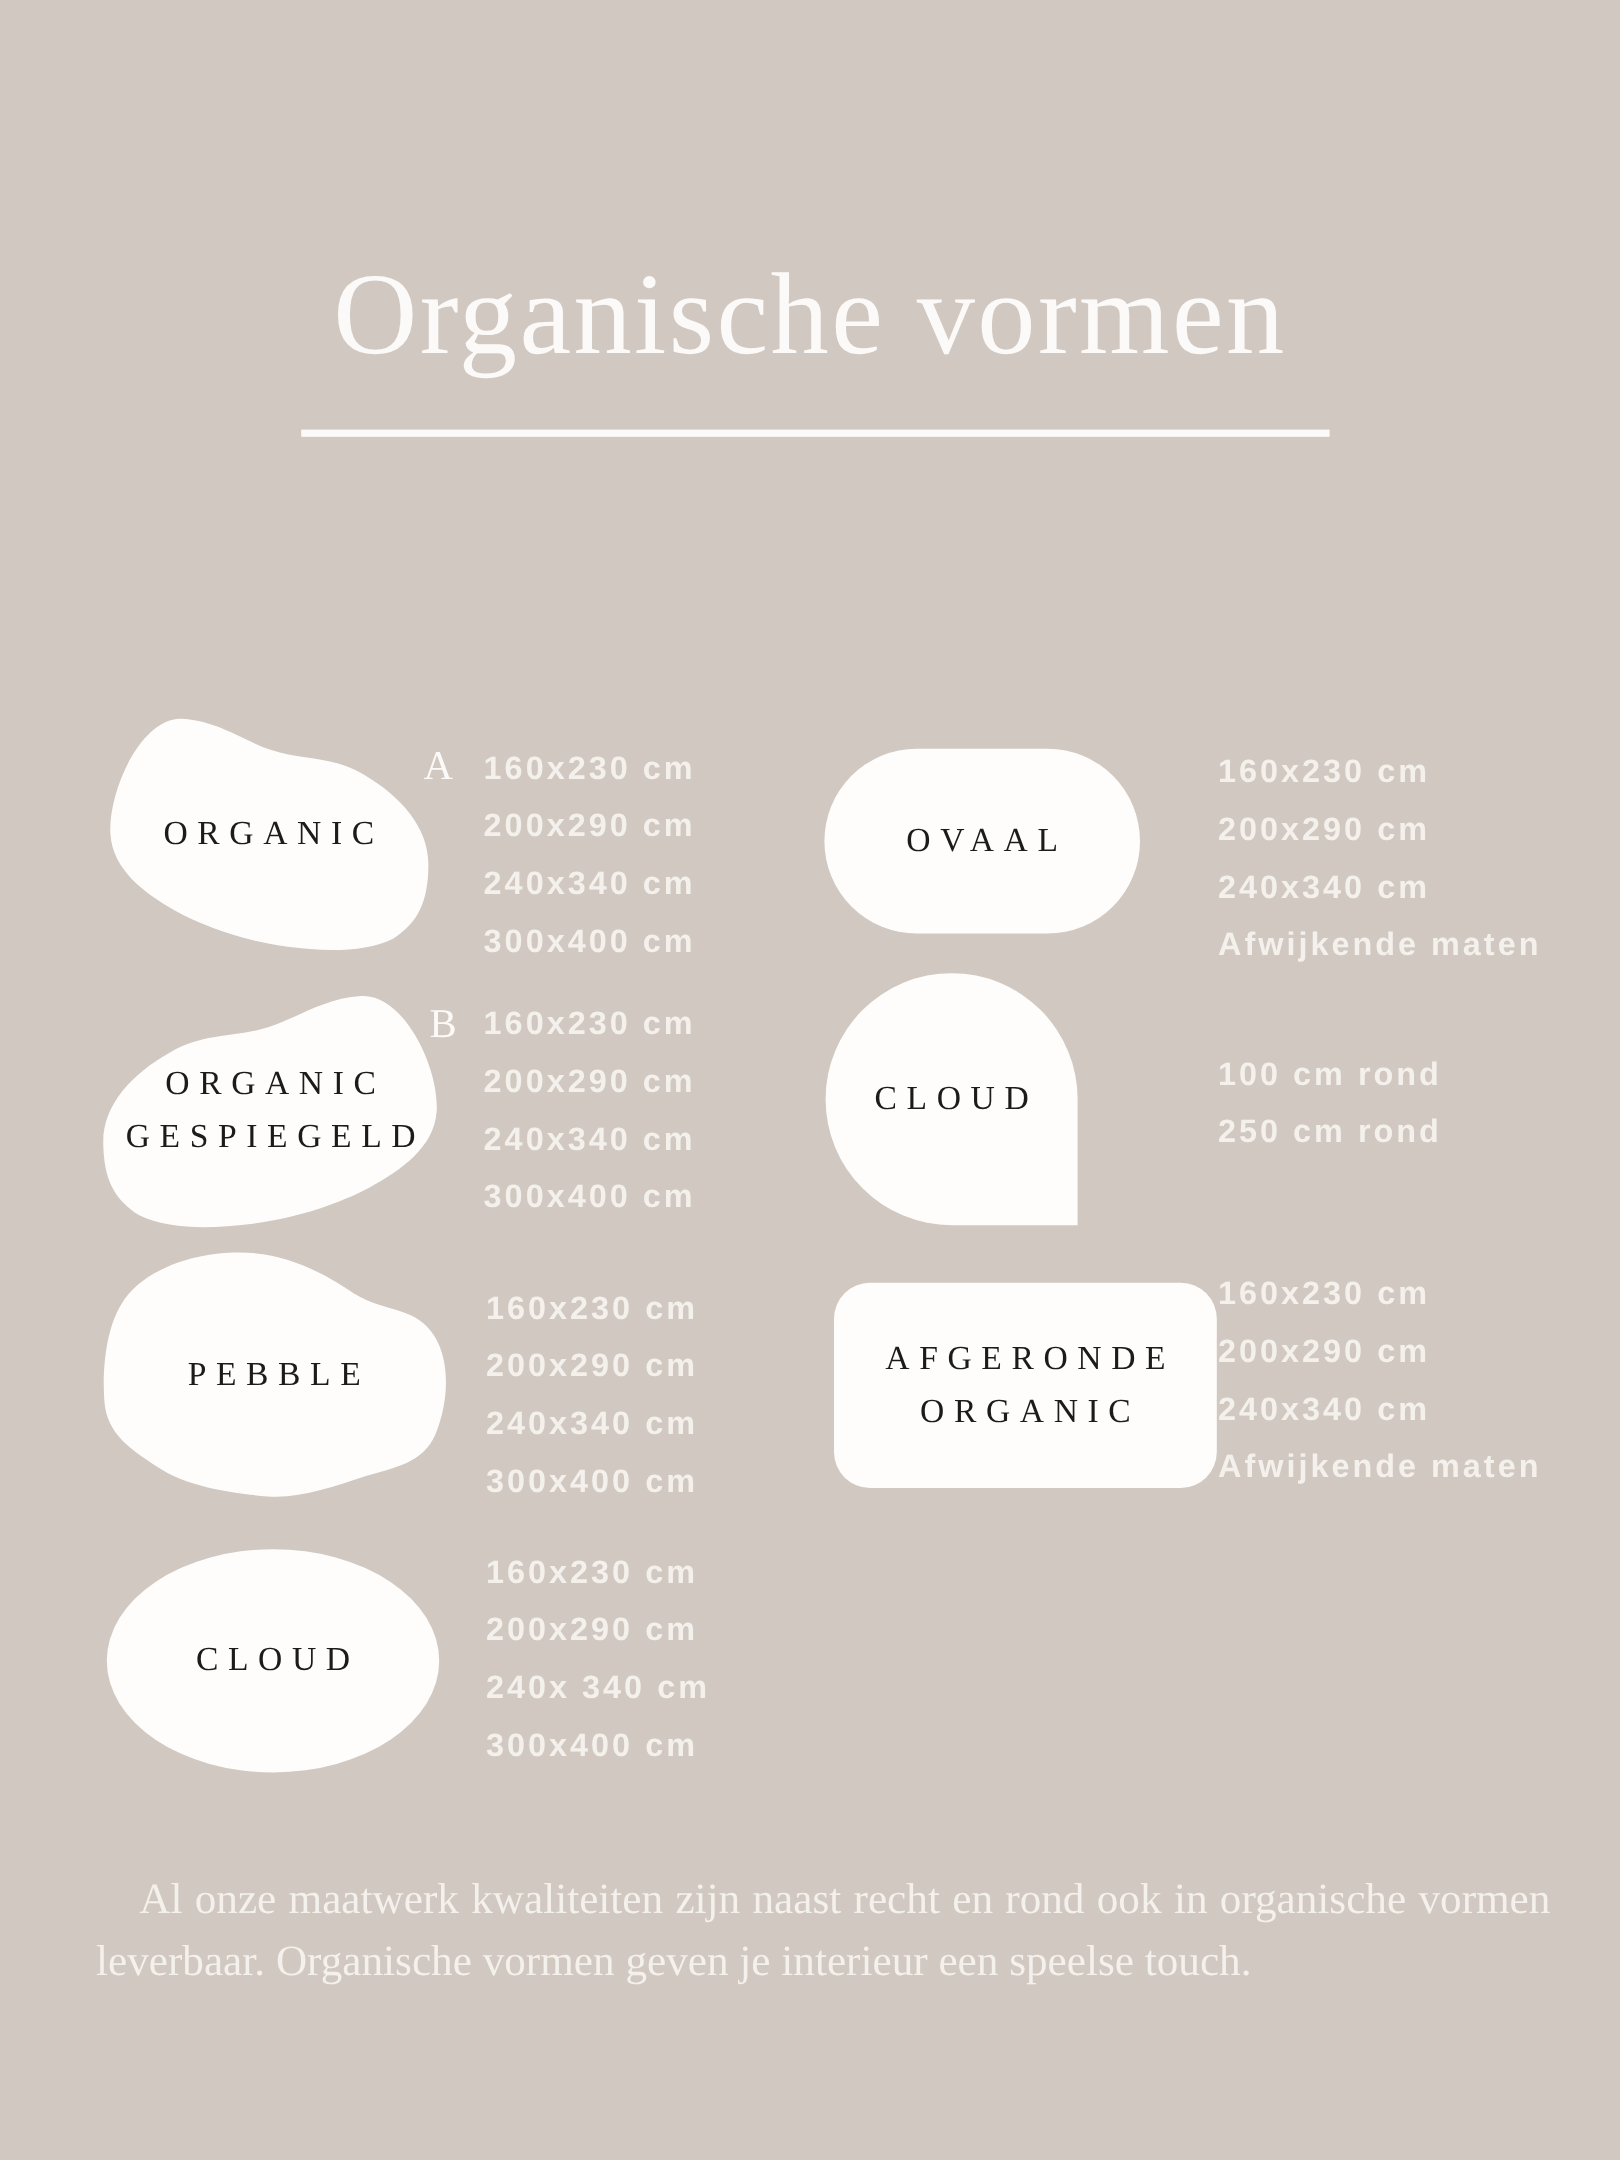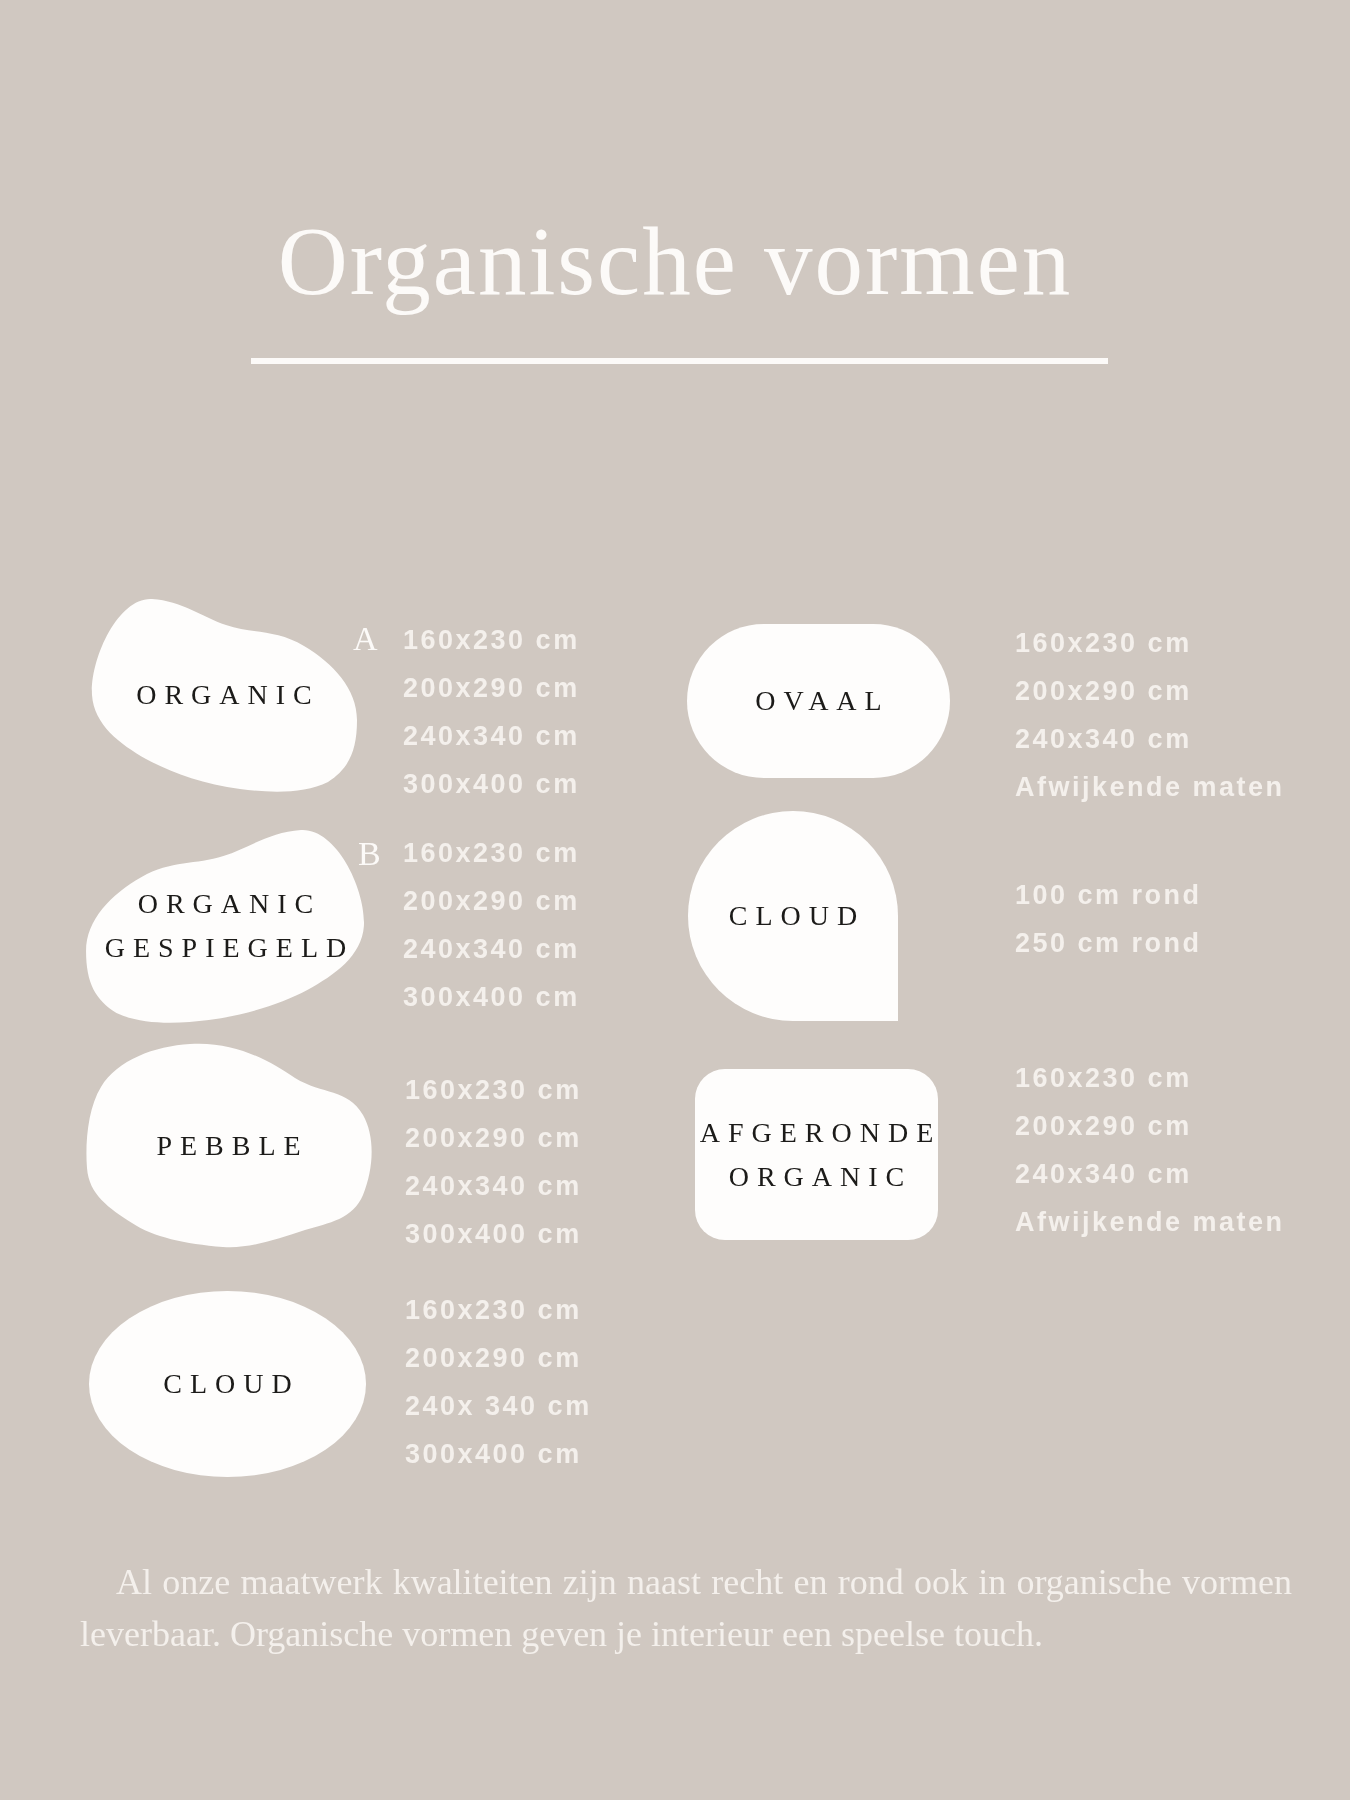--- a/index.html
+++ b/index.html
@@ -153,21 +153,21 @@
   </div>
 
   <div class="shape solid cloud-shape" style="left:688px;top:811px;width:210px;height:210px;justify-content:center;">
     <div class="lbl">CLOUD</div>
   </div>
   <div class="sizes" style="left:1015px;top:871px;">
     <div>100 cm rond</div>
     <div>250 cm rond</div>
   </div>
 
-  <div class="shape solid hoeken-shape" style="left:695px;top:1069px;width:243px;height:171px;">
+  <div class="shape solid hoeken-shape" style="left:695px;top:1069px;width:319px;height:171px;">
     <div class="lbl">AFGERONDE</div>
     <div class="lbl">ORGANIC</div>
   </div>
   <div class="sizes" style="left:1015px;top:1054px;">
     <div>160x230 cm</div>
     <div>200x290 cm</div>
     <div>240x340 cm</div>
     <div>Afwijkende maten</div>
   </div>
 

